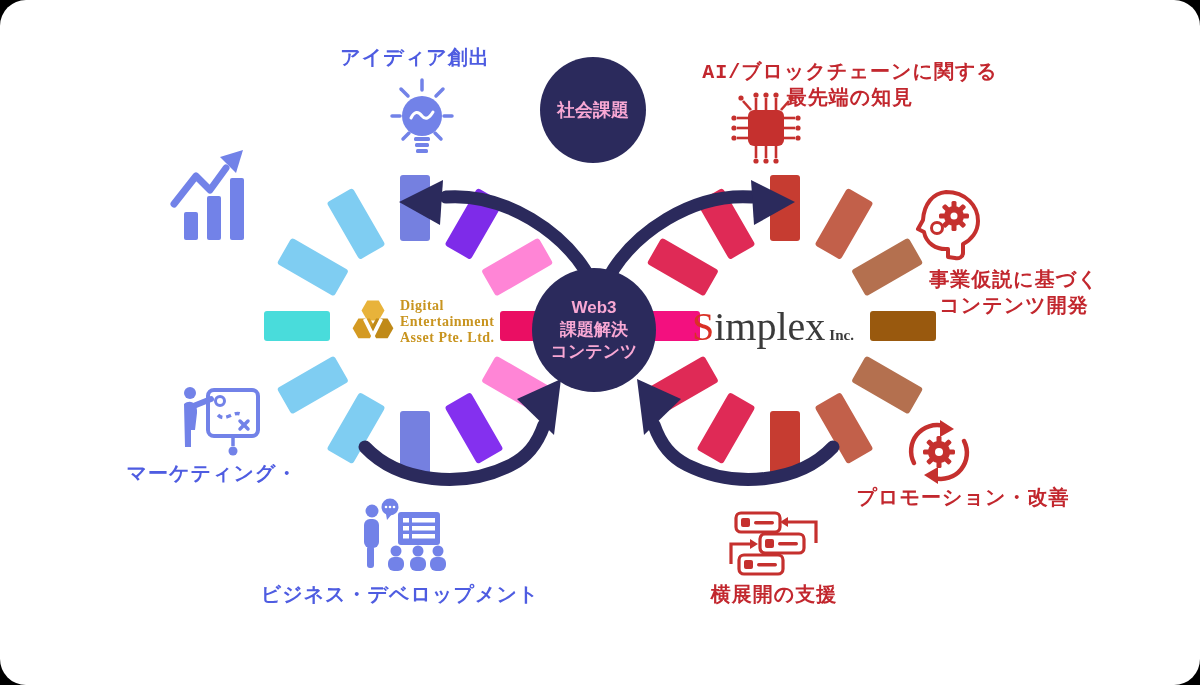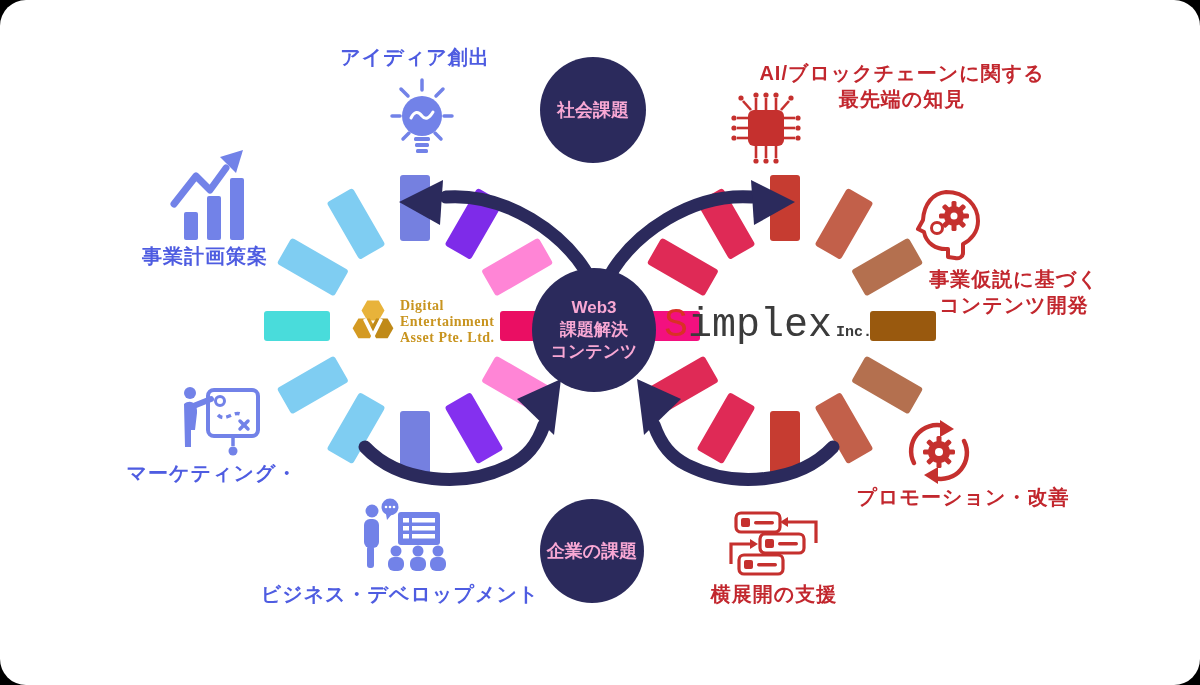--- a/index.html
+++ b/index.html
@@ -25,21 +25,21 @@
   
   #arrows-svg{position:absolute;left:0;top:0;z-index:2;pointer-events:none;}
   #arrowheads-svg{position:absolute;left:0;top:0;z-index:4;pointer-events:none;}
   .icon{position:absolute;z-index:5;}
   .blue-icon{color:var(--blue-icon);}
   .red-icon{color:var(--red-icon);}
   
   #dea-logo{left:352px;top:298px;z-index:5;display:flex;gap:6px;align-items:flex-start;}
   #dea-text{font-family:"Liberation Serif",serif;font-weight:bold;font-size:14px;line-height:16px;
     color:var(--dea-gold);letter-spacing:.5px;}
-  #simplex-logo{left:664px;top:303px;z-index:5;font-family:Liberation Mono, monospace;white-space:nowrap;}
+  #simplex-logo{left:692px;top:303px;z-index:5;font-family:Liberation Serif, serif;white-space:nowrap;}
   #simplex-word{font-size:40px;color:var(--simplex-dark);}
   #simplex-initial{color:var(--simplex-red);}
   #simplex-suffix{font-size:15px;font-weight:bold;color:var(--simplex-dark);margin-left:4px;}
 </style>
 </head>
 <body>
 
 <div class="frame">
   <div class="panel">
 
@@ -84,23 +84,20 @@
     <div id="social-circle" class="navy-circle">
       <span>社会課題</span>
     </div>
     <div id="hub-circle" class="navy-circle">
       <span>
         <span>Web3</span><br>
         <span>課題解決</span><br>
         <span>コンテンツ</span>
       </span>
     </div>
-    <div id="corporate-circle" class="navy-circle">
-      <span>企業の課題</span>
-    </div>
 
     <svg id="arrowheads-svg" width="1200" height="685">
       <g style="fill:var(--navy)">
         <polygon points="399,202 443,180 440,225"></polygon>
         <polygon points="795,202 751,180 754,225"></polygon>
         <polygon points="561,379 517,399 554,435"></polygon>
         <polygon points="637,379 681,399 644,435"></polygon>
       </g>
     </svg>
 
@@ -128,21 +125,20 @@
     <svg class="icon blue-icon" style="left:168px;top:148px;" width="90" height="95" viewBox="0 0 90 95">
       <g fill="currentColor">
         <rect x="16" y="64" width="14" height="28" rx="2"></rect>
         <rect x="39" y="48" width="14" height="44" rx="2"></rect>
         <rect x="62" y="30" width="14" height="62" rx="2"></rect>
       </g>
       <path d="M 6 56 L 28 28 L 42 42 L 58 20" fill="none" stroke="currentColor" stroke-width="7" stroke-linecap="round" stroke-linejoin="round"></path>
       <polygon points="52,9 75,2 68,25" fill="currentColor"></polygon>
     </svg>
 
-    <div class="lbl blue abs" style="left:80px;top:243px;width:250px;">事業計画策案</div>
 
     <svg class="icon blue-icon" style="left:178px;top:384px;" width="85" height="78" viewBox="0 0 85 78">
       <circle cx="12" cy="9" r="6" fill="currentColor"></circle>
       <line x1="13" y1="23" x2="33" y2="15" stroke="currentColor" stroke-width="6" stroke-linecap="round"></line>
       <path d="M 6 20 C 12 15 20 19 19 29 L 17 46 L 13 46 L 13 63 L 7 63 Z" fill="currentColor"></path>
       <rect x="30" y="6" width="50" height="46" rx="6" fill="none" stroke="currentColor" stroke-width="4"></rect>
       <circle cx="42" cy="17" r="4.5" fill="none" stroke="currentColor" stroke-width="3"></circle>
       <path d="M 40 31 C 48 39 56 25 64 31" fill="none" stroke="currentColor" stroke-width="3.5" stroke-dasharray="5 4"></path>
       <line x1="62" y1="37" x2="70" y2="45" stroke="currentColor" stroke-width="3.5" stroke-linecap="round"></line>
       <line x1="70" y1="37" x2="62" y2="45" stroke="currentColor" stroke-width="3.5" stroke-linecap="round"></line>
@@ -193,21 +189,21 @@
         <polygon points="17.5,29 23,19.5 34,19.5 39.5,29 34,38.5 23,38.5" fill="#c08a18"></polygon>
         <path d="M 12 20 L 20 36 L 28 20" fill="none" stroke="#fff" stroke-width="3.5" stroke-linejoin="round"></path>
       </svg>
       <div id="dea-text">
         <div>Digital</div>
         <div>Entertainment</div>
         <div>Asset Pte. Ltd.</div>
       </div>
     </div>
 
-    <div class="lbl red abs two-line" style="left:752px;top:60px;width:300px;">
+    <div class="lbl red abs two-line" style="left:700px;top:60px;width:300px;font-family:Liberation Mono, monospace;">
       <span>AI/ブロックチェーンに関する</span><br>
       <span>最先端の知見</span>
     </div>
 
     <svg class="icon red-icon" style="left:727px;top:86px;" width="78" height="82" viewBox="0 0 78 82">
       <rect x="21" y="24" width="36" height="36" rx="6" fill="currentColor"></rect>
       <g stroke="currentColor" stroke-width="2.6">
         <line x1="21" y1="32" x2="10" y2="32"></line>
           <line x1="21" y1="42" x2="10" y2="42"></line>
           <line x1="21" y1="52" x2="10" y2="52"></line>

